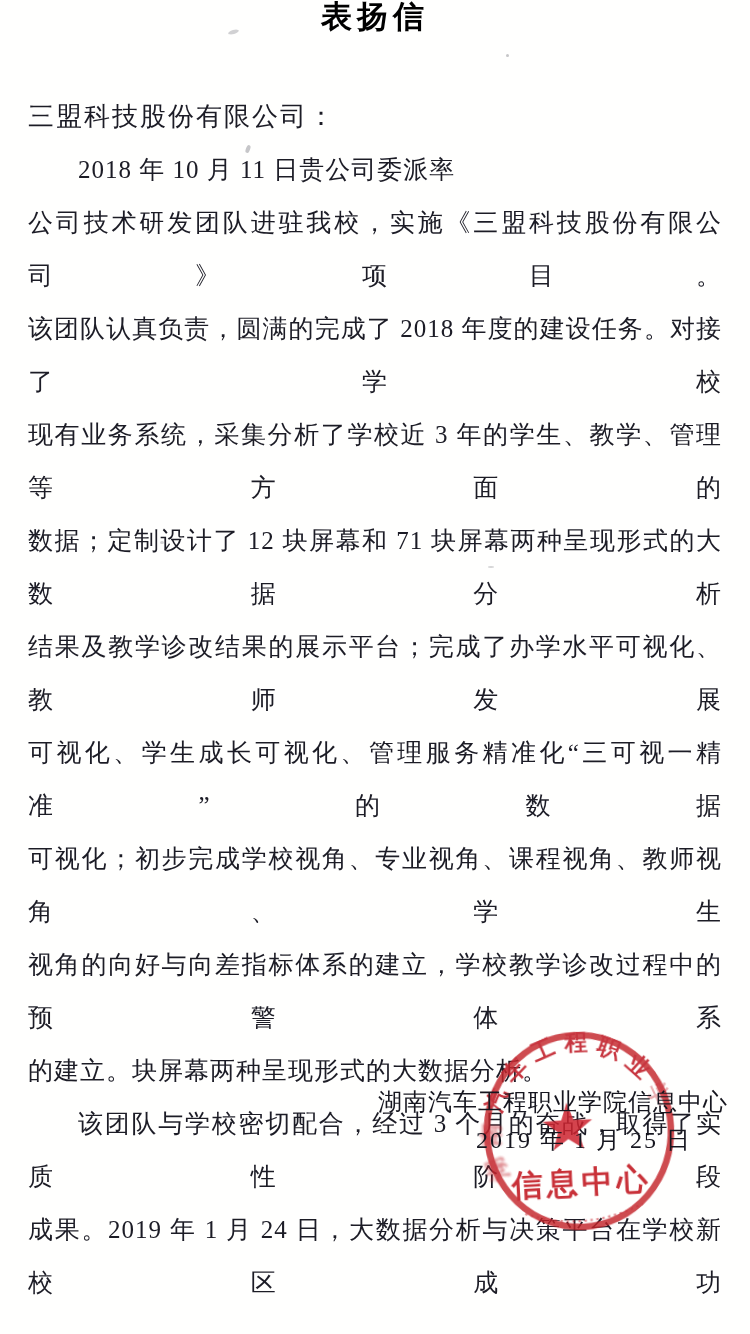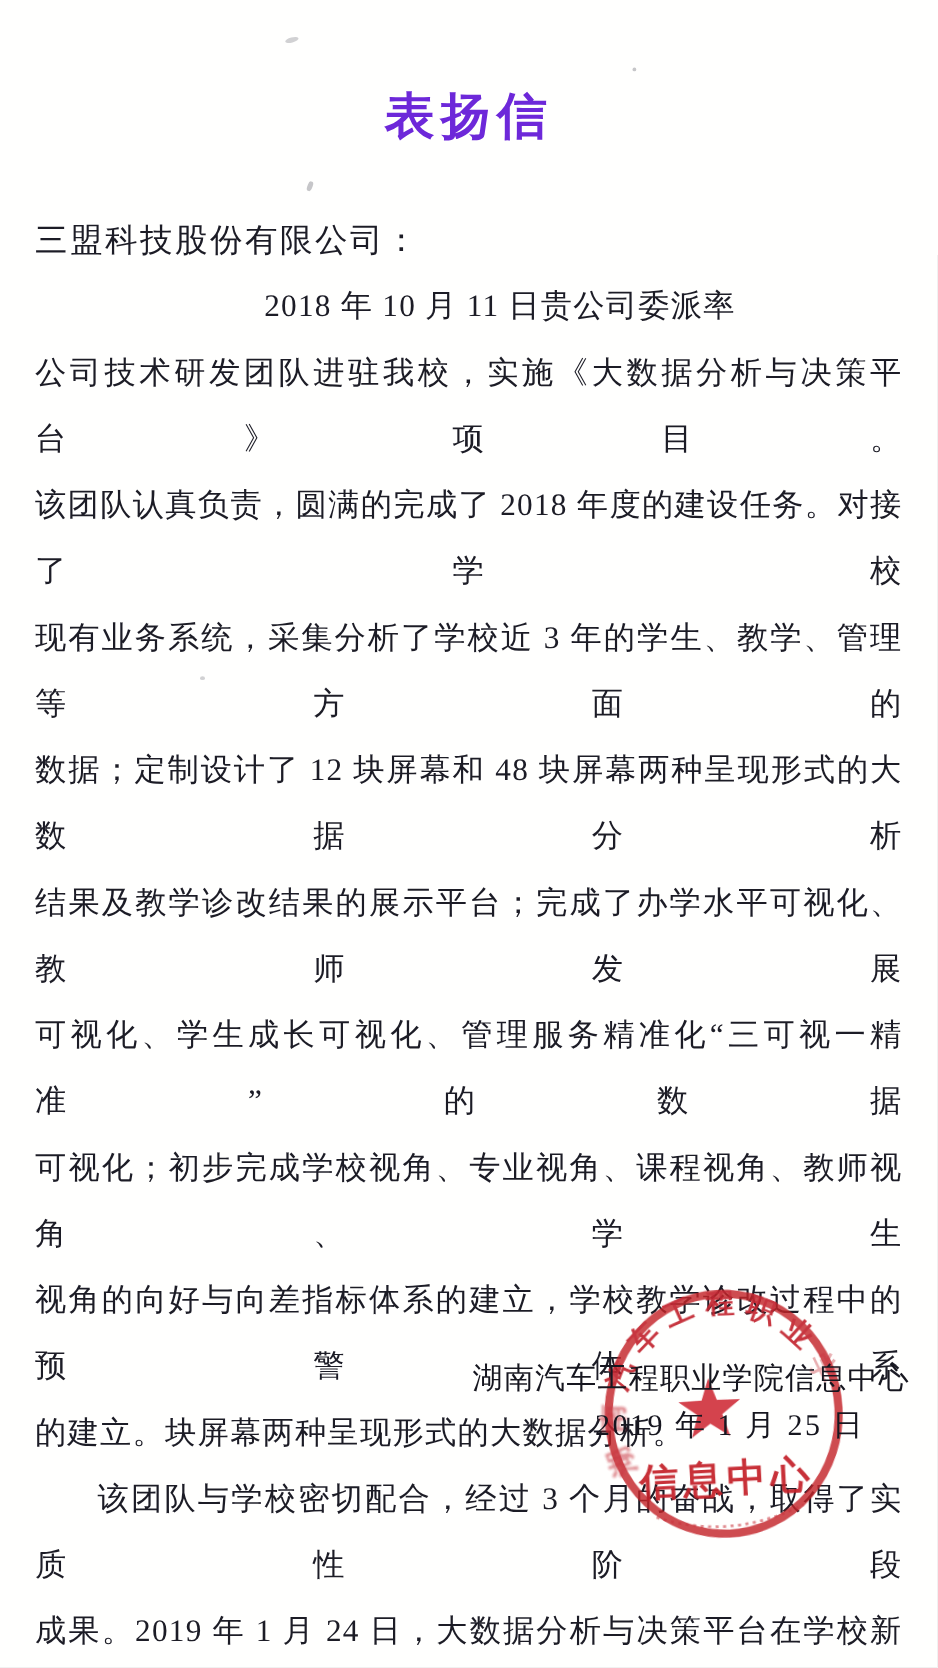--- a/index.html
+++ b/index.html
@@ -8,40 +8,39 @@
     width:750px;height:1334px;
     margin:0 auto;
     background:#fffffe;
     overflow:hidden;
     box-sizing:border-box;
     padding:0 28px;
     font-family:"Liberation Serif","DejaVu Serif",serif;
     color:#1c1c26;
   }
   .title{
-    margin-top:76px;
-    font-size:40px;
+    font-size:31px;
     font-weight:bold;
     text-align:center;
     letter-spacing:5px;
     line-height:34px;
-    color:#6d28d9;
+    color:#000000;
   }
   .salutation{
     margin-top:56px;
     font-size:26px;
     line-height:53px;
     letter-spacing:2px;
   }
   .body-lines{font-size:25px;line-height:53px;letter-spacing:1px;}
   .line{text-align:justify;text-align-last:justify;}
   .line.short{text-align-last:left;}
   .line.indent{text-indent:50px;}
   .line.first{
-    display:flex;justify-content:center;
+    display:flex;justify-content:flex-start;
     padding-left:50px;text-align-last:left;
   }
   .signature{
     position:absolute;top:1086px;right:22px;
     font-size:24px;letter-spacing:1px;
     z-index:3;color:#16161f;margin-left:11px;
   }
   .date{
     position:absolute;top:1124px;right:58px;
     font-size:24px;letter-spacing:2px;
@@ -75,24 +74,24 @@
   <div class="title">表扬信</div>
 
   <div class="salutation">三盟科技股份有限公司：</div>
 
   <div class="body-lines" id="body-lines">
     <div class="line first">
       <span>2018 年 10 月 11 日贵公司委派</span>
       <span>率</span>
     </div>
 
-  <div class="line">公司技术研发团队进驻我校，实施《大数据分析与决策平台》项目。</div>
+  <div class="line">公司技术研发团队进驻我校，实施《三盟科技股份有限公司》项目。</div>
       <div class="line">该团队认真负责，圆满的完成了 2018 年度的建设任务。对接了学校</div>
       <div class="line">现有业务系统，采集分析了学校近 3 年的学生、教学、管理等方面的</div>
-      <div class="line">数据；定制设计了 12 块屏幕和 48 块屏幕两种呈现形式的大数据分析</div>
+      <div class="line">数据；定制设计了 12 块屏幕和 71 块屏幕两种呈现形式的大数据分析</div>
       <div class="line">结果及教学诊改结果的展示平台；完成了办学水平可视化、教师发展</div>
       <div class="line">可视化、学生成长可视化、管理服务精准化“三可视一精准”的数据</div>
       <div class="line">可视化；初步完成学校视角、专业视角、课程视角、教师视角、学生</div>
       <div class="line">视角的向好与向差指标体系的建立，学校教学诊改过程中的预警体系</div>
       <div class="line short">的建立。块屏幕两种呈现形式的大数据分析。</div>
       <div class="line indent ">该团队与学校密切配合，经过 3 个月的奋战，取得了实质性阶段</div>
       <div class="line">成果。2019 年 1 月 24 日，大数据分析与决策平台在学校新校区成功</div>
     </div>
 
   <div class="signature">湖南汽车工程职业学院信息中心</div>

